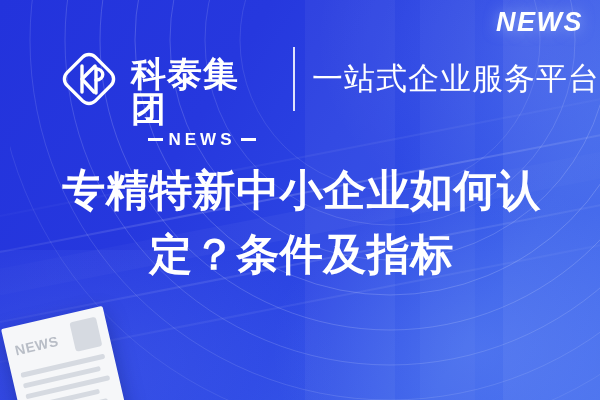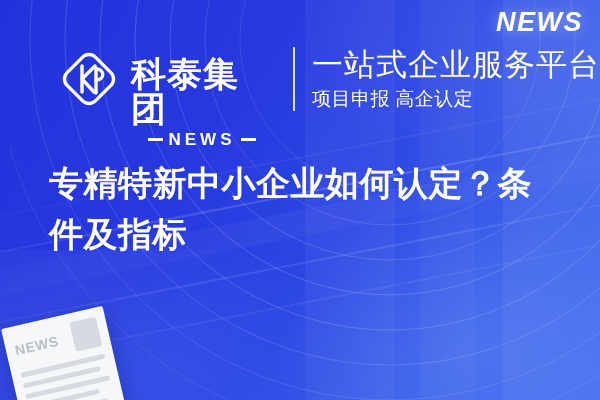--- a/index.html
+++ b/index.html
@@ -170,25 +170,26 @@
     font-family: "Liberation Sans", "DejaVu Sans", sans-serif;
   }
 
   
   .headline {
     position: absolute;
     left: 49px;
     top: 158px;
     width: 505px;
     color: #ffffff;
-    font-size: 34px;
+    font-size: 43px;
     font-weight: bold;
     line-height: 1.49;
     letter-spacing: 0.5px;
     font-family: "Liberation Sans", "DejaVu Sans", sans-serif;
+    text-align: center;
   }
 
   
   .newspaper {
     position: absolute;
     left: 13px;
     top: 316px;
     width: 104px;
     height: 118px;
     transform: rotate(-13deg);
@@ -291,21 +292,20 @@
           <span class="logo-en">NEWS</span>
           <span class="logo-dash"></span>
         </div>
       </div>
     </div>
 
     <div class="divider"></div>
 
     <div class="slogan-block">
       <div class="slogan-main">一站式企业服务平台</div>
-      <div class="slogan-sub">项目申报 高企认定</div>
     </div>
   </div>
 
   <div class="headline">专精特新中小企业如何认定？条件及指标</div>
 
   <div class="newspaper">
     <div class="np-top">
       <div class="np-title">NEWS</div>
       <div class="np-thumb"></div>
     </div>

